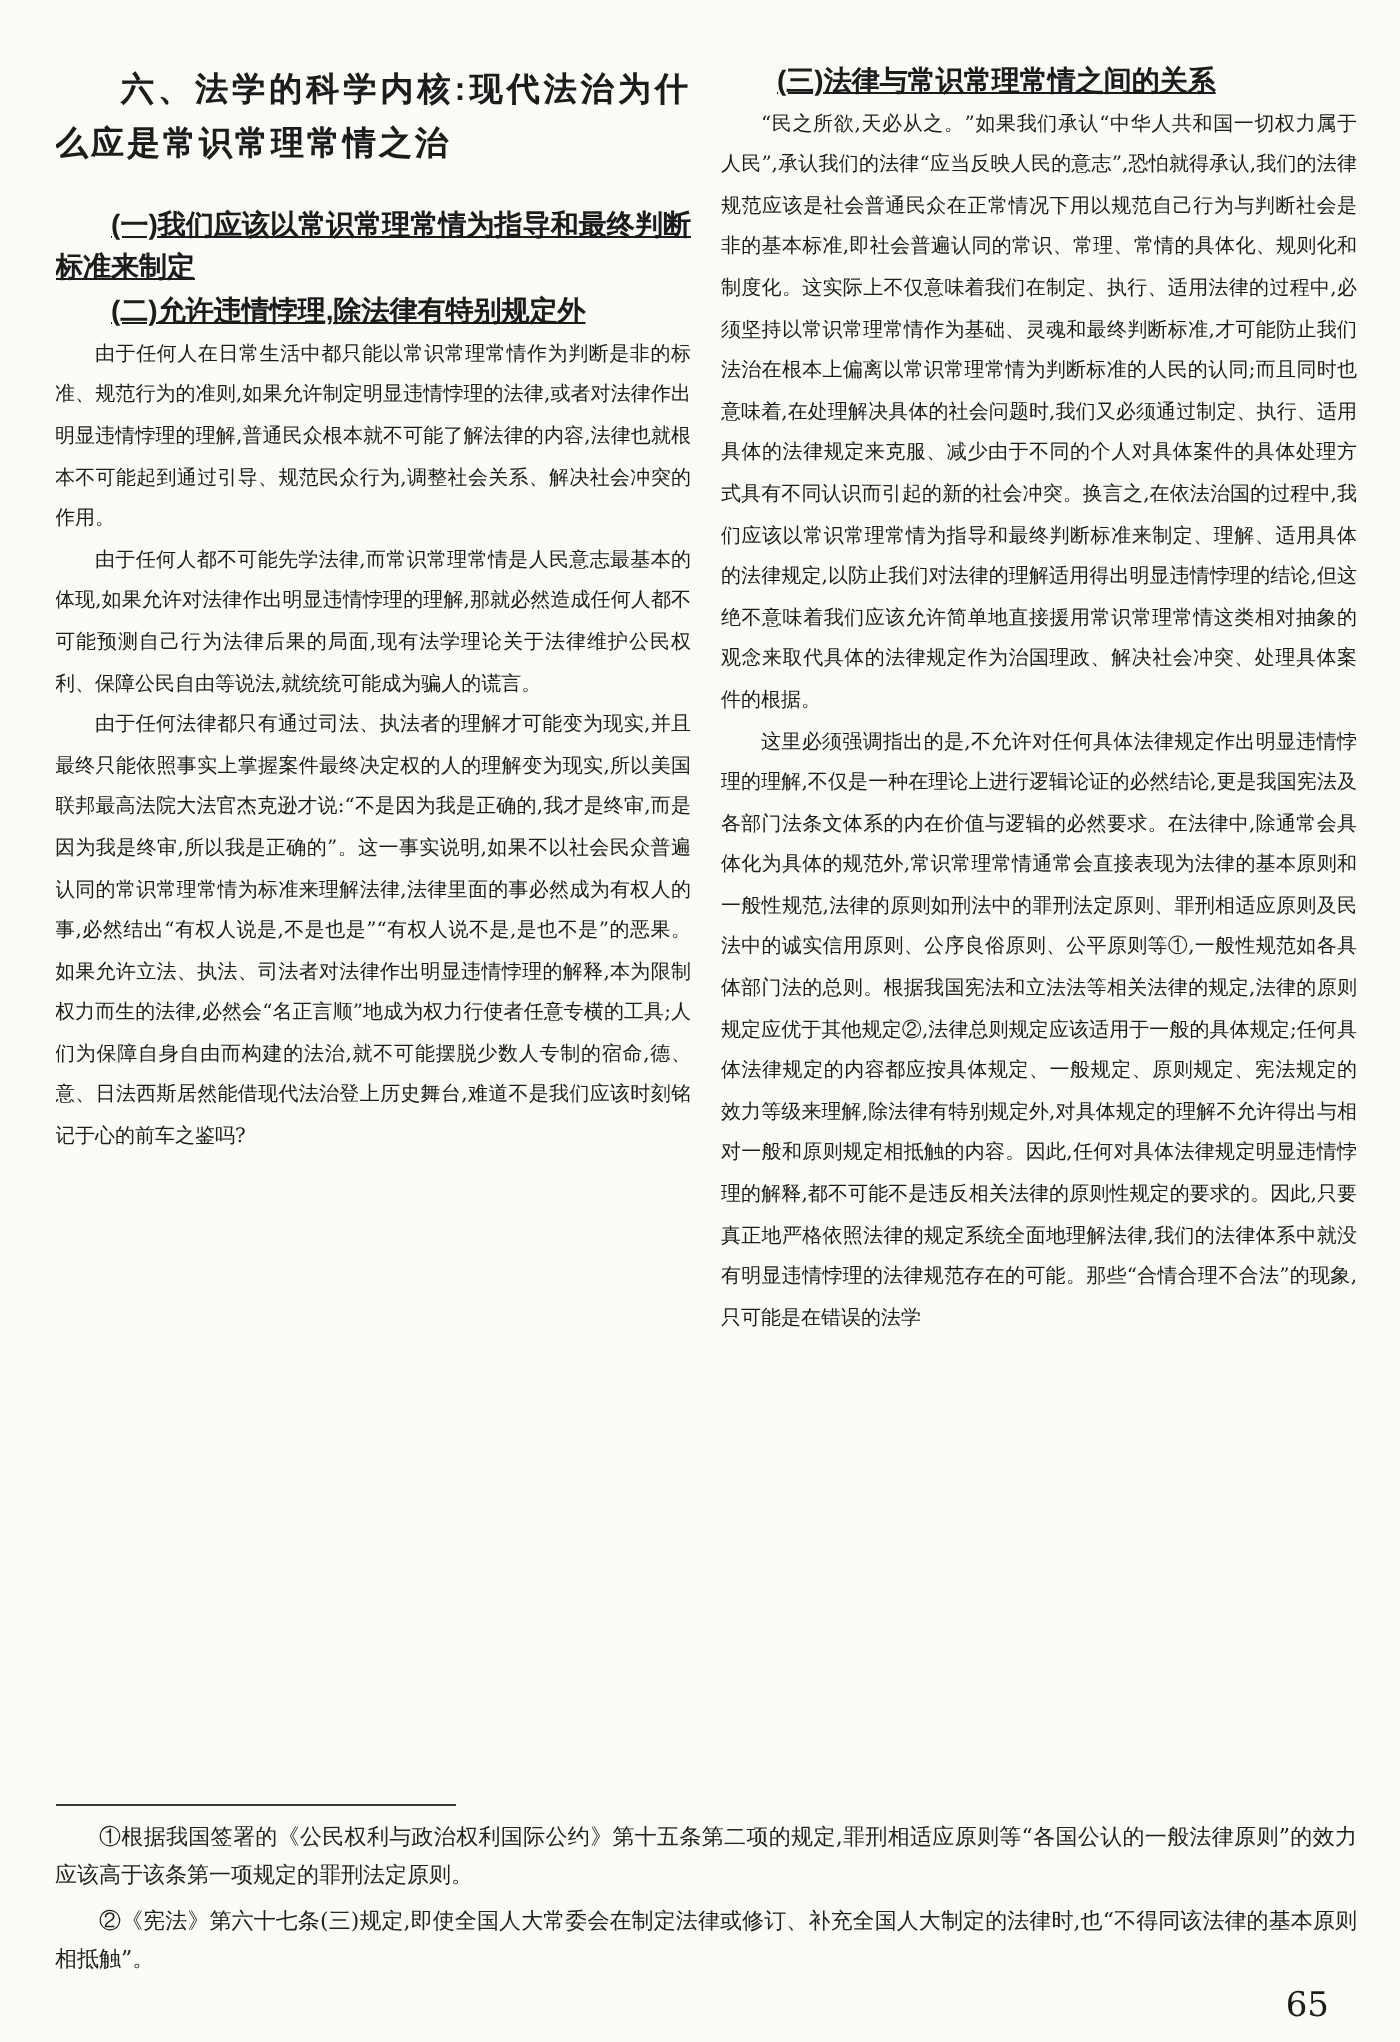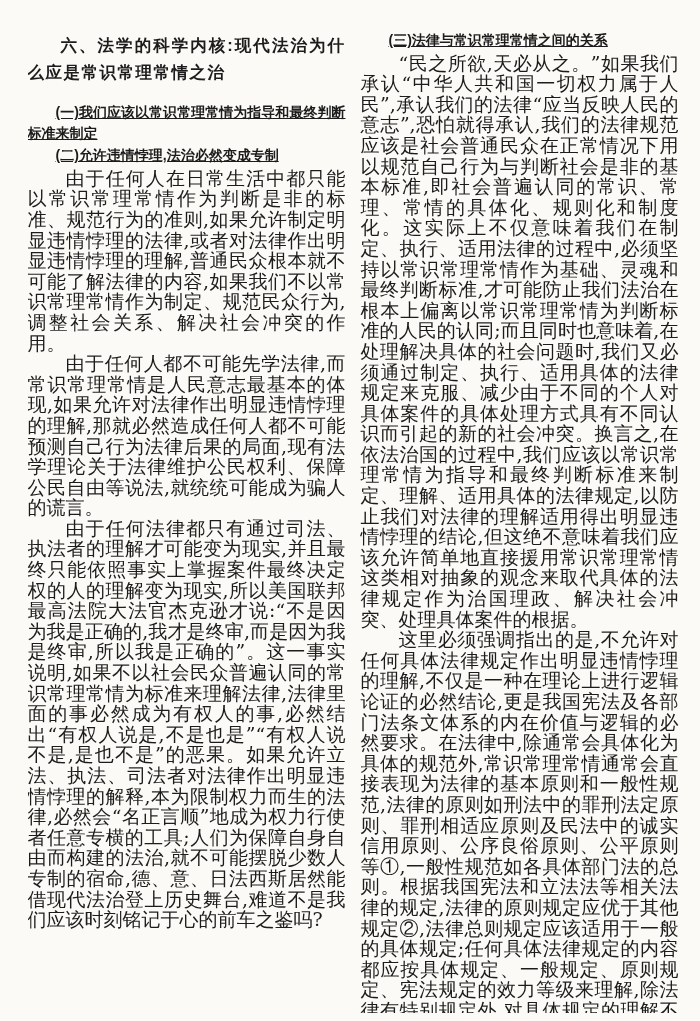--- a/index.html
+++ b/index.html
@@ -37,21 +37,21 @@
     font-family: "Liberation Sans", sans-serif;
     font-weight: bold;
     font-size: 14px;
     line-height: 20.6px;
     text-indent: 2em;
     text-align: justify;
     margin: 2px 0 2px 0;
     text-decoration: underline;
   }
   .para {
-    font-size: 19px;
+    font-size: 10px;
     line-height: 20.6px;
     text-indent: 2em;
     text-align: justify;
   }
   .footnote-area {
     flex-shrink: 0;
     padding-top: 6px;
   }
   .footnote-rule {
     width: 200px;
@@ -75,27 +75,33 @@
 </style>
 </head>
 <body>
 
 <div class="page">
   <div class="columns">
 
     <div class="col">
       <h1 class="section-title">六、法学的科学内核:现代法治为什么应是常识常理常情之治</h1>
       <h2 class="heading">(一)我们应该以常识常理常情为指导和最终判断标准来制定</h2>
-      <h2 class="heading">(二)允许违情悖理,法治必然变成专制</h2>
-      <p class="para">由于任何人在日常生活中都只能以常识常理常情作为判断是非的标准、规范行为的准则,如果允许制定明显违情悖理的法律,或者对法律作出明显违情悖理的理解,普通民众根本就不可能了解法律的内容,如果我们不以常识常理常情作为制定、规范民众行为,调整社会关系、解决社会冲突的作用。</p>
+      <h2 class="heading">(二)允许违情悖理,除法律有特别规定外</h2>
+      <p class="para">由于任何人在日常生活中都只能以常识常理常情作为判断是非的标准、规范行为的准则,如果允许制定明显违情悖理的法律,或者对法律作出明显违情悖理的理解,普通民众根本就不可能了解法律的内容,法律也就根本不可能起到通过引导、规范民众行为,调整社会关系、解决社会冲突的作用。</p>
       <p class="para">由于任何人都不可能先学法律,而常识常理常情是人民意志最基本的体现,如果允许对法律作出明显违情悖理的理解,那就必然造成任何人都不可能预测自己行为法律后果的局面,现有法学理论关于法律维护公民权利、保障公民自由等说法,就统统可能成为骗人的谎言。</p>
       <p class="para">由于任何法律都只有通过司法、执法者的理解才可能变为现实,并且最终只能依照事实上掌握案件最终决定权的人的理解变为现实,所以美国联邦最高法院大法官杰克逊才说:“不是因为我是正确的,我才是终审,而是因为我是终审,所以我是正确的”。这一事实说明,如果不以社会民众普遍认同的常识常理常情为标准来理解法律,法律里面的事必然成为有权人的事,必然结出“有权人说是,不是也是”“有权人说不是,是也不是”的恶果。如果允许立法、执法、司法者对法律作出明显违情悖理的解释,本为限制权力而生的法律,必然会“名正言顺”地成为权力行使者任意专横的工具;人们为保障自身自由而构建的法治,就不可能摆脱少数人专制的宿命,德、意、日法西斯居然能借现代法治登上历史舞台,难道不是我们应该时刻铭记于心的前车之鉴吗?</p>
     </div>
 
     <div class="col">
       <h2 class="heading">(三)法律与常识常理常情之间的关系</h2>
       <p class="para">“民之所欲,天必从之。”如果我们承认“中华人共和国一切权力属于人民”,承认我们的法律“应当反映人民的意志”,恐怕就得承认,我们的法律规范应该是社会普通民众在正常情况下用以规范自己行为与判断社会是非的基本标准,即社会普遍认同的常识、常理、常情的具体化、规则化和制度化。这实际上不仅意味着我们在制定、执行、适用法律的过程中,必须坚持以常识常理常情作为基础、灵魂和最终判断标准,才可能防止我们法治在根本上偏离以常识常理常情为判断标准的人民的认同;而且同时也意味着,在处理解决具体的社会问题时,我们又必须通过制定、执行、适用具体的法律规定来克服、减少由于不同的个人对具体案件的具体处理方式具有不同认识而引起的新的社会冲突。换言之,在依法治国的过程中,我们应该以常识常理常情为指导和最终判断标准来制定、理解、适用具体的法律规定,以防止我们对法律的理解适用得出明显违情悖理的结论,但这绝不意味着我们应该允许简单地直接援用常识常理常情这类相对抽象的观念来取代具体的法律规定作为治国理政、解决社会冲突、处理具体案件的根据。</p>
       <p class="para">这里必须强调指出的是,不允许对任何具体法律规定作出明显违情悖理的理解,不仅是一种在理论上进行逻辑论证的必然结论,更是我国宪法及各部门法条文体系的内在价值与逻辑的必然要求。在法律中,除通常会具体化为具体的规范外,常识常理常情通常会直接表现为法律的基本原则和一般性规范,法律的原则如刑法中的罪刑法定原则、罪刑相适应原则及民法中的诚实信用原则、公序良俗原则、公平原则等①,一般性规范如各具体部门法的总则。根据我国宪法和立法法等相关法律的规定,法律的原则规定应优于其他规定②,法律总则规定应该适用于一般的具体规定;任何具体法律规定的内容都应按具体规定、一般规定、原则规定、宪法规定的效力等级来理解,除法律有特别规定外,对具体规定的理解不允许得出与相对一般和原则规定相抵触的内容。因此,任何对具体法律规定明显违情悖理的解释,都不可能不是违反相关法律的原则性规定的要求的。因此,只要真正地严格依照法律的规定系统全面地理解法律,我们的法律体系中就没有明显违情悖理的法律规范存在的可能。那些“合情合理不合法”的现象,只可能是在错误的法学</p>
     </div>
 
   </div>
 
+  <div class="footnote-area">
+    <div class="footnote-rule"></div>
+    <p class="footnote">①根据我国签署的《公民权利与政治权利国际公约》第十五条第二项的规定,罪刑相适应原则等“各国公认的一般法律原则”的效力应该高于该条第一项规定的罪刑法定原则。</p>
+    <p class="footnote">②《宪法》第六十七条(三)规定,即使全国人大常委会在制定法律或修订、补充全国人大制定的法律时,也“不得同该法律的基本原则相抵触”。</p>
+    <div class="page-number">65</div>
+  </div>
 </div>
 
 </body></html>

